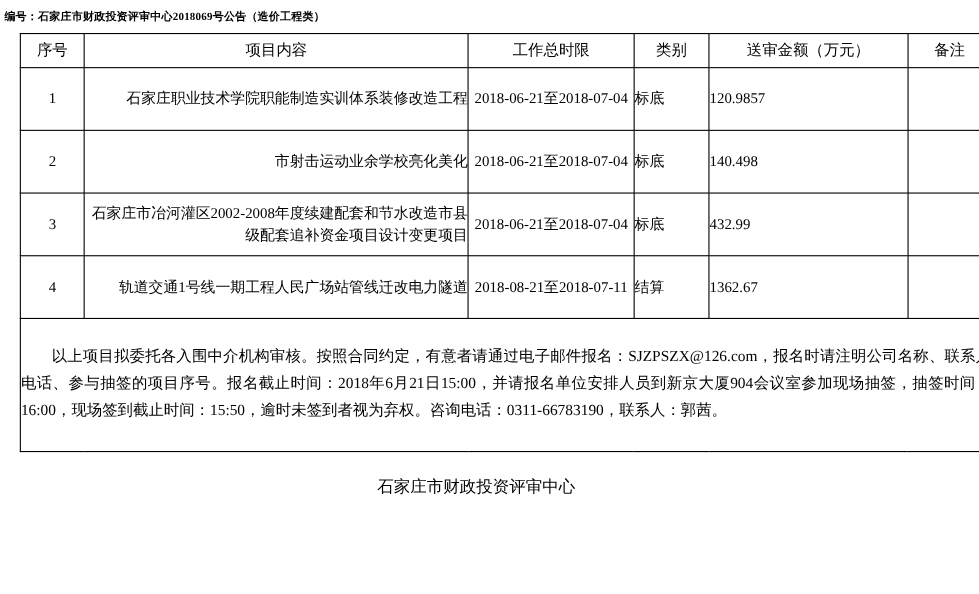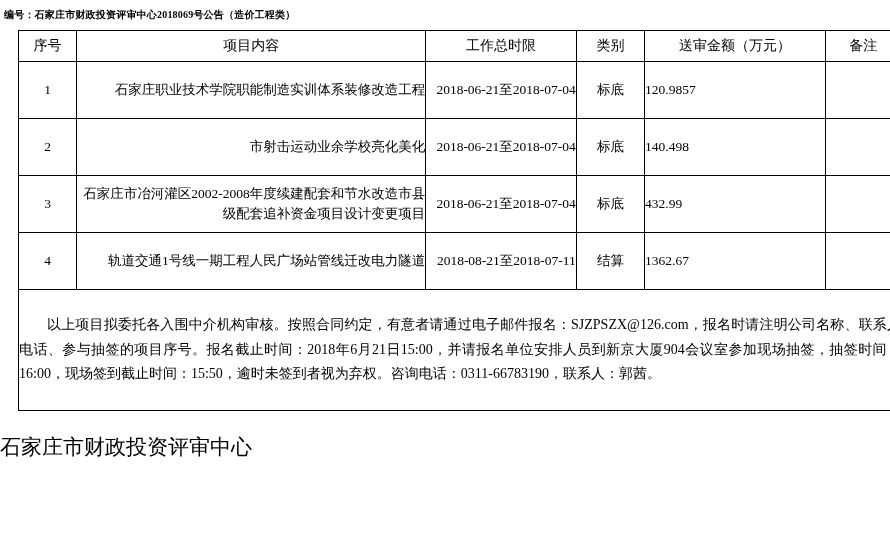--- a/index.html
+++ b/index.html
@@ -60,47 +60,46 @@
   }
   .cell-no {
     text-align: center;
   }
   .cell-item {
     text-align: right;
     padding: 4px 6px 4px 12px;
     line-height: 1.45;
   }
   .cell-time {
-    text-align: right;
+    text-align: center;
     padding: 4px 4px;
     line-height: 1.5;
   }
   .cell-type {
-    text-align: center;
   }
   .cell-amt {
     padding-right: 14px;
   }
   .cell-memo {
     text-align: center;
   }
   .notes-row td {
     padding: 12px 14px 14px 14px;
     font-size: 14px;
     line-height: 1.75;
     text-align: justify;
     height: 120px;
     vertical-align: top;
   }
   .notes-text {
     text-indent: 2em;
   }
   .signature {
-    text-align: left;
-    font-size: 21px;
+    text-align: center;
+    font-size: 15px;
     padding: 22px 24px 0 0;
   }
   .datestamp {
     text-align: right;
     font-size: 14px;
     padding: 22px 18px 0 0;
   }
 </style>
 </head>
 <body>

